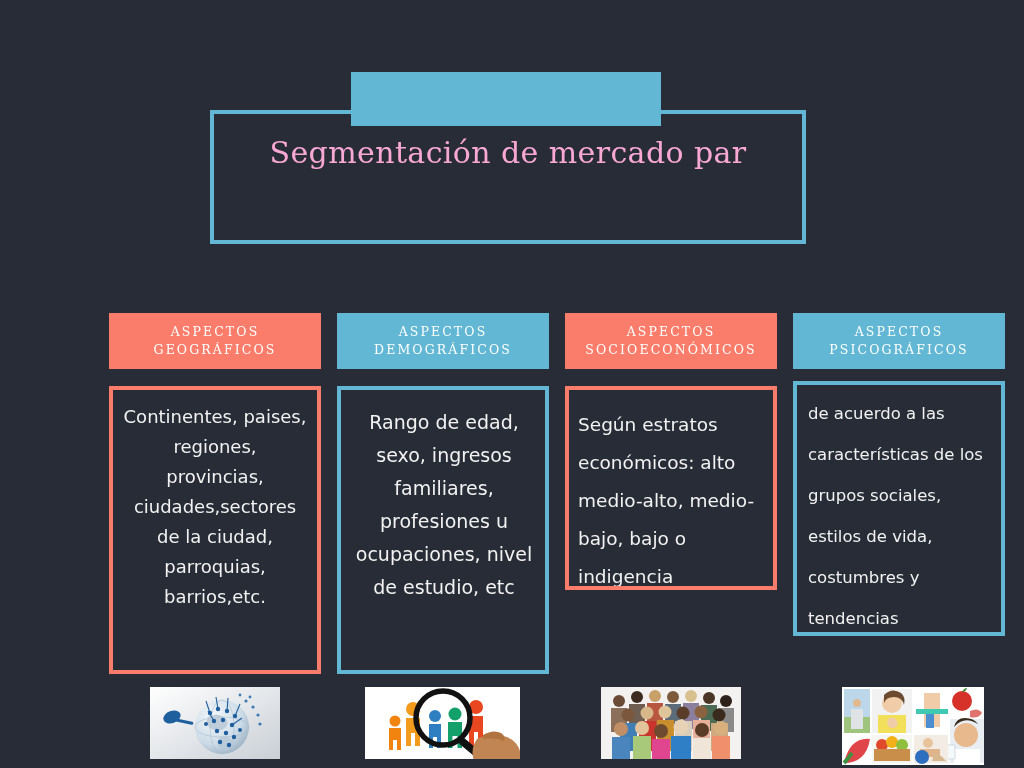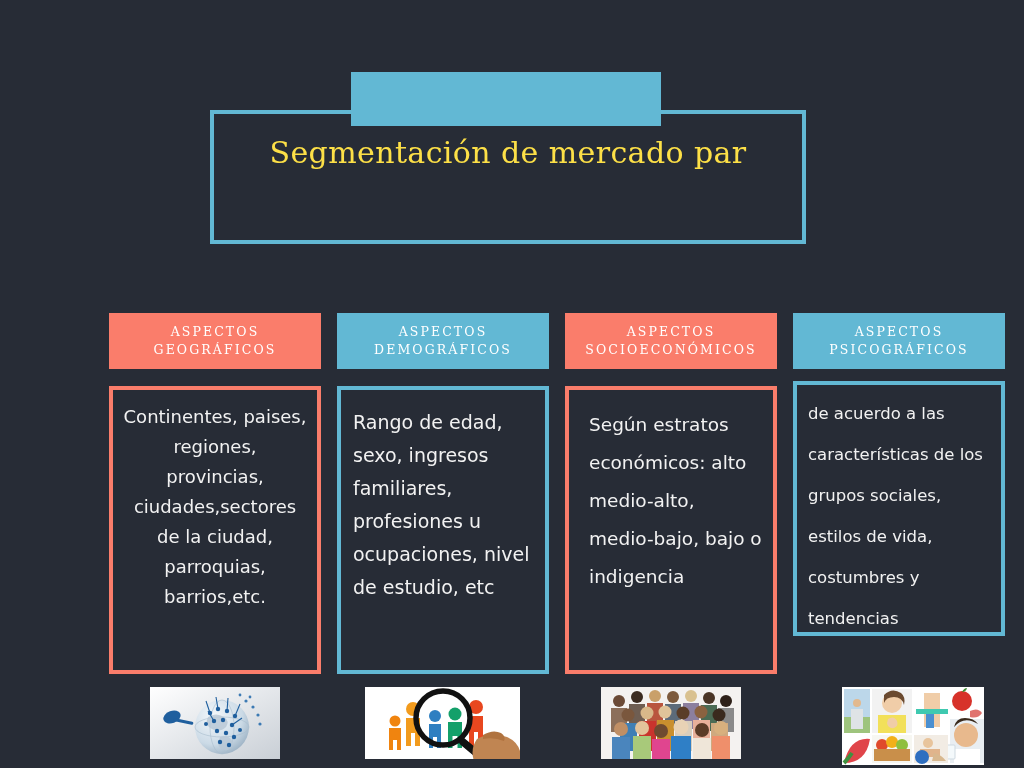--- a/index.html
+++ b/index.html
@@ -41,21 +41,21 @@
     border: 4px solid #62b8d4;
     box-sizing: border-box;
     z-index: 1;
   }
   #title-text {
     position: absolute;
     left: 0;
     top: 60px;
     width: 596px;
     text-align: center;
-    color: #fde047;
+    color: #f9a8d4;
     font-family: "DejaVu Serif", serif;
     font-size: 30px;
     line-height: 42px;
     letter-spacing: 0.4px;
     z-index: 3;
   }
 
   
   #columns {
     position: absolute;
@@ -101,22 +101,22 @@
     box-sizing: border-box;
     color: #f2f2f2;
     padding: 12px 10px;
     overflow: hidden;
   }
   .col-body.accent-coral { border-color: #fa7d6b; }
   .col-body.accent-blue  { border-color: #62b8d4; }
 
   
   .col-0 .col-body { top: 73px; height: 288px; font-size: 18px; line-height: 30px; text-align: center; }
-  .col-1 .col-body { top: 73px; height: 288px; font-size: 19px; line-height: 33px; text-align: left; padding-top: 16px; padding-left: 12px; }
-  .col-2 .col-body { top: 73px; height: 288px; font-size: 18.5px; line-height: 38px; text-align: left; padding-top: 16px; padding-left: 20px; }
+  .col-1 .col-body { top: 73px; height: 288px; font-size: 19px; line-height: 33px; text-align: center; padding-top: 16px; padding-left: 12px; }
+  .col-2 .col-body { top: 73px; height: 204px; font-size: 18.5px; line-height: 38px; text-align: left; padding-top: 16px; padding-left: 9px; }
   .col-3 .col-body { top: 68px; height: 255px; font-size: 16.5px; line-height: 41px; text-align: left; padding-top: 8px; padding-left: 11px; }
 
   
   .col-thumb {
     position: absolute;
     top: 374px;
     overflow: hidden;
     background: #ffffff;
   }
   .col-0 .col-thumb { left: 41px; width: 130px; height: 72px; }

